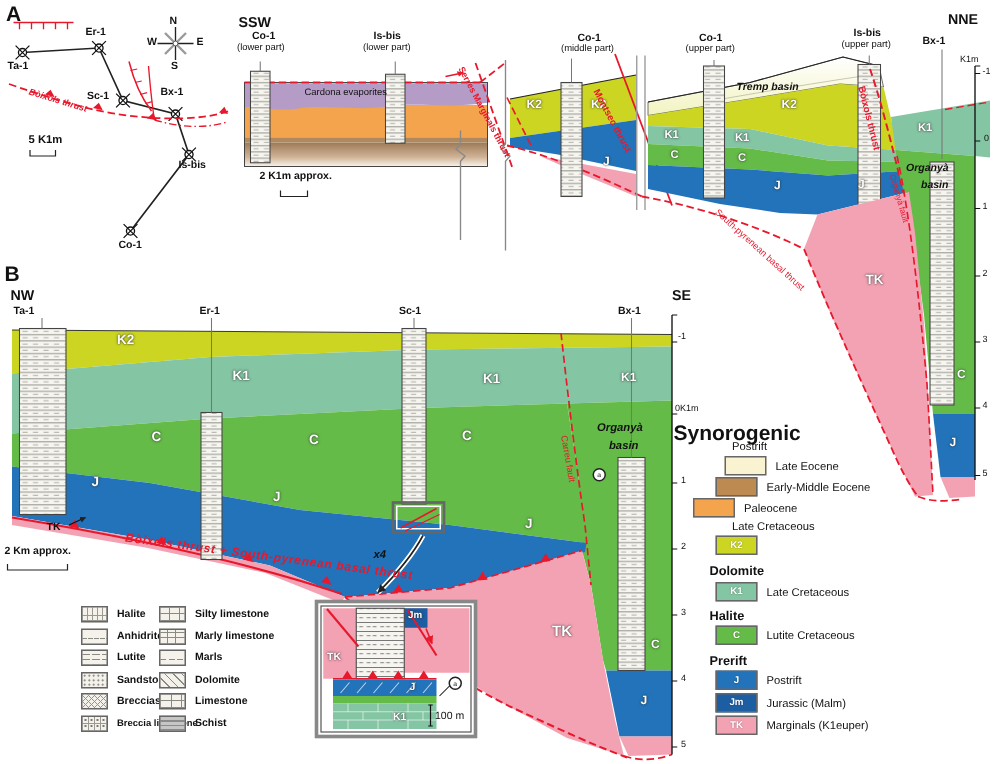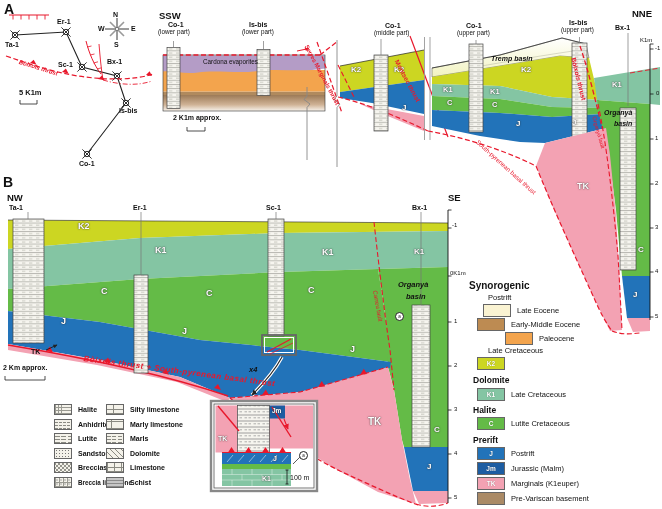--- a/index.html
+++ b/index.html
@@ -364,31 +364,31 @@
     </div>
 <div class="lrow" style="left:106px;top:462px">
       <div class="sw p-limestone"></div>
       <div class="llab">Limestone</div>
     </div>
 <div class="lrow" style="left:106px;top:476.5px">
       <div class="sw p-schist"></div>
       <div class="llab">Schist</div>
     </div>
 
-<div class="lb" style="left:469px;top:281px;font-size:10px">Synorogenic</div>
+<div class="lb" style="left:449px;top:281px;font-size:14px">Synorogenic</div>
 <div class="lb n" style="left:488px;top:294px;font-size:7.5px">Postrift</div>
 <div class="srow" style="left:483px;top:304px">
       <div class="sw2" style="background:var(--c-late_eocene)"></div>
       <div class="slab">Late Eocene</div>
     </div>
 <div class="srow" style="left:477px;top:318px">
       <div class="sw2" style="background:var(--c-early_middle_eocene)"></div>
       <div class="slab">Early-Middle Eocene</div>
     </div>
-<div class="srow" style="left:505px;top:332px">
+<div class="srow" style="left:462px;top:332px">
       <div class="sw2" style="background:var(--c-paleocene)"></div>
       <div class="slab">Paleocene</div>
     </div>
 <div class="lb n" style="left:488px;top:347px;font-size:7.5px">Late Cretaceous</div>
 <div class="srow" style="left:477px;top:357px">
       <div class="sw2" style="background:var(--c-k2)">K2</div>
     </div>
 <div class="lb" style="left:473px;top:376px;font-size:8.5px">Dolomite</div>
 <div class="srow" style="left:477px;top:388px">
       <div class="sw2" style="background:var(--c-k1)">K1</div>
@@ -405,18 +405,14 @@
       <div class="slab">Postrift</div>
     </div>
 <div class="srow" style="left:477px;top:462px">
       <div class="sw2" style="background:var(--c-jm)">Jm</div>
       <div class="slab">Jurassic (Malm)</div>
     </div>
 <div class="srow" style="left:477px;top:477px">
       <div class="sw2" style="background:var(--c-tk)">TK</div>
       <div class="slab">Marginals (K1euper)</div>
     </div>
-<div class="srow" style="left:477px;top:492px">
-      <div class="sw2" style="background:var(--c-basement)"></div>
-      <div class="slab">Pre-Variscan basement</div>
-    </div>
 
 </div>
 
 </body></html>

